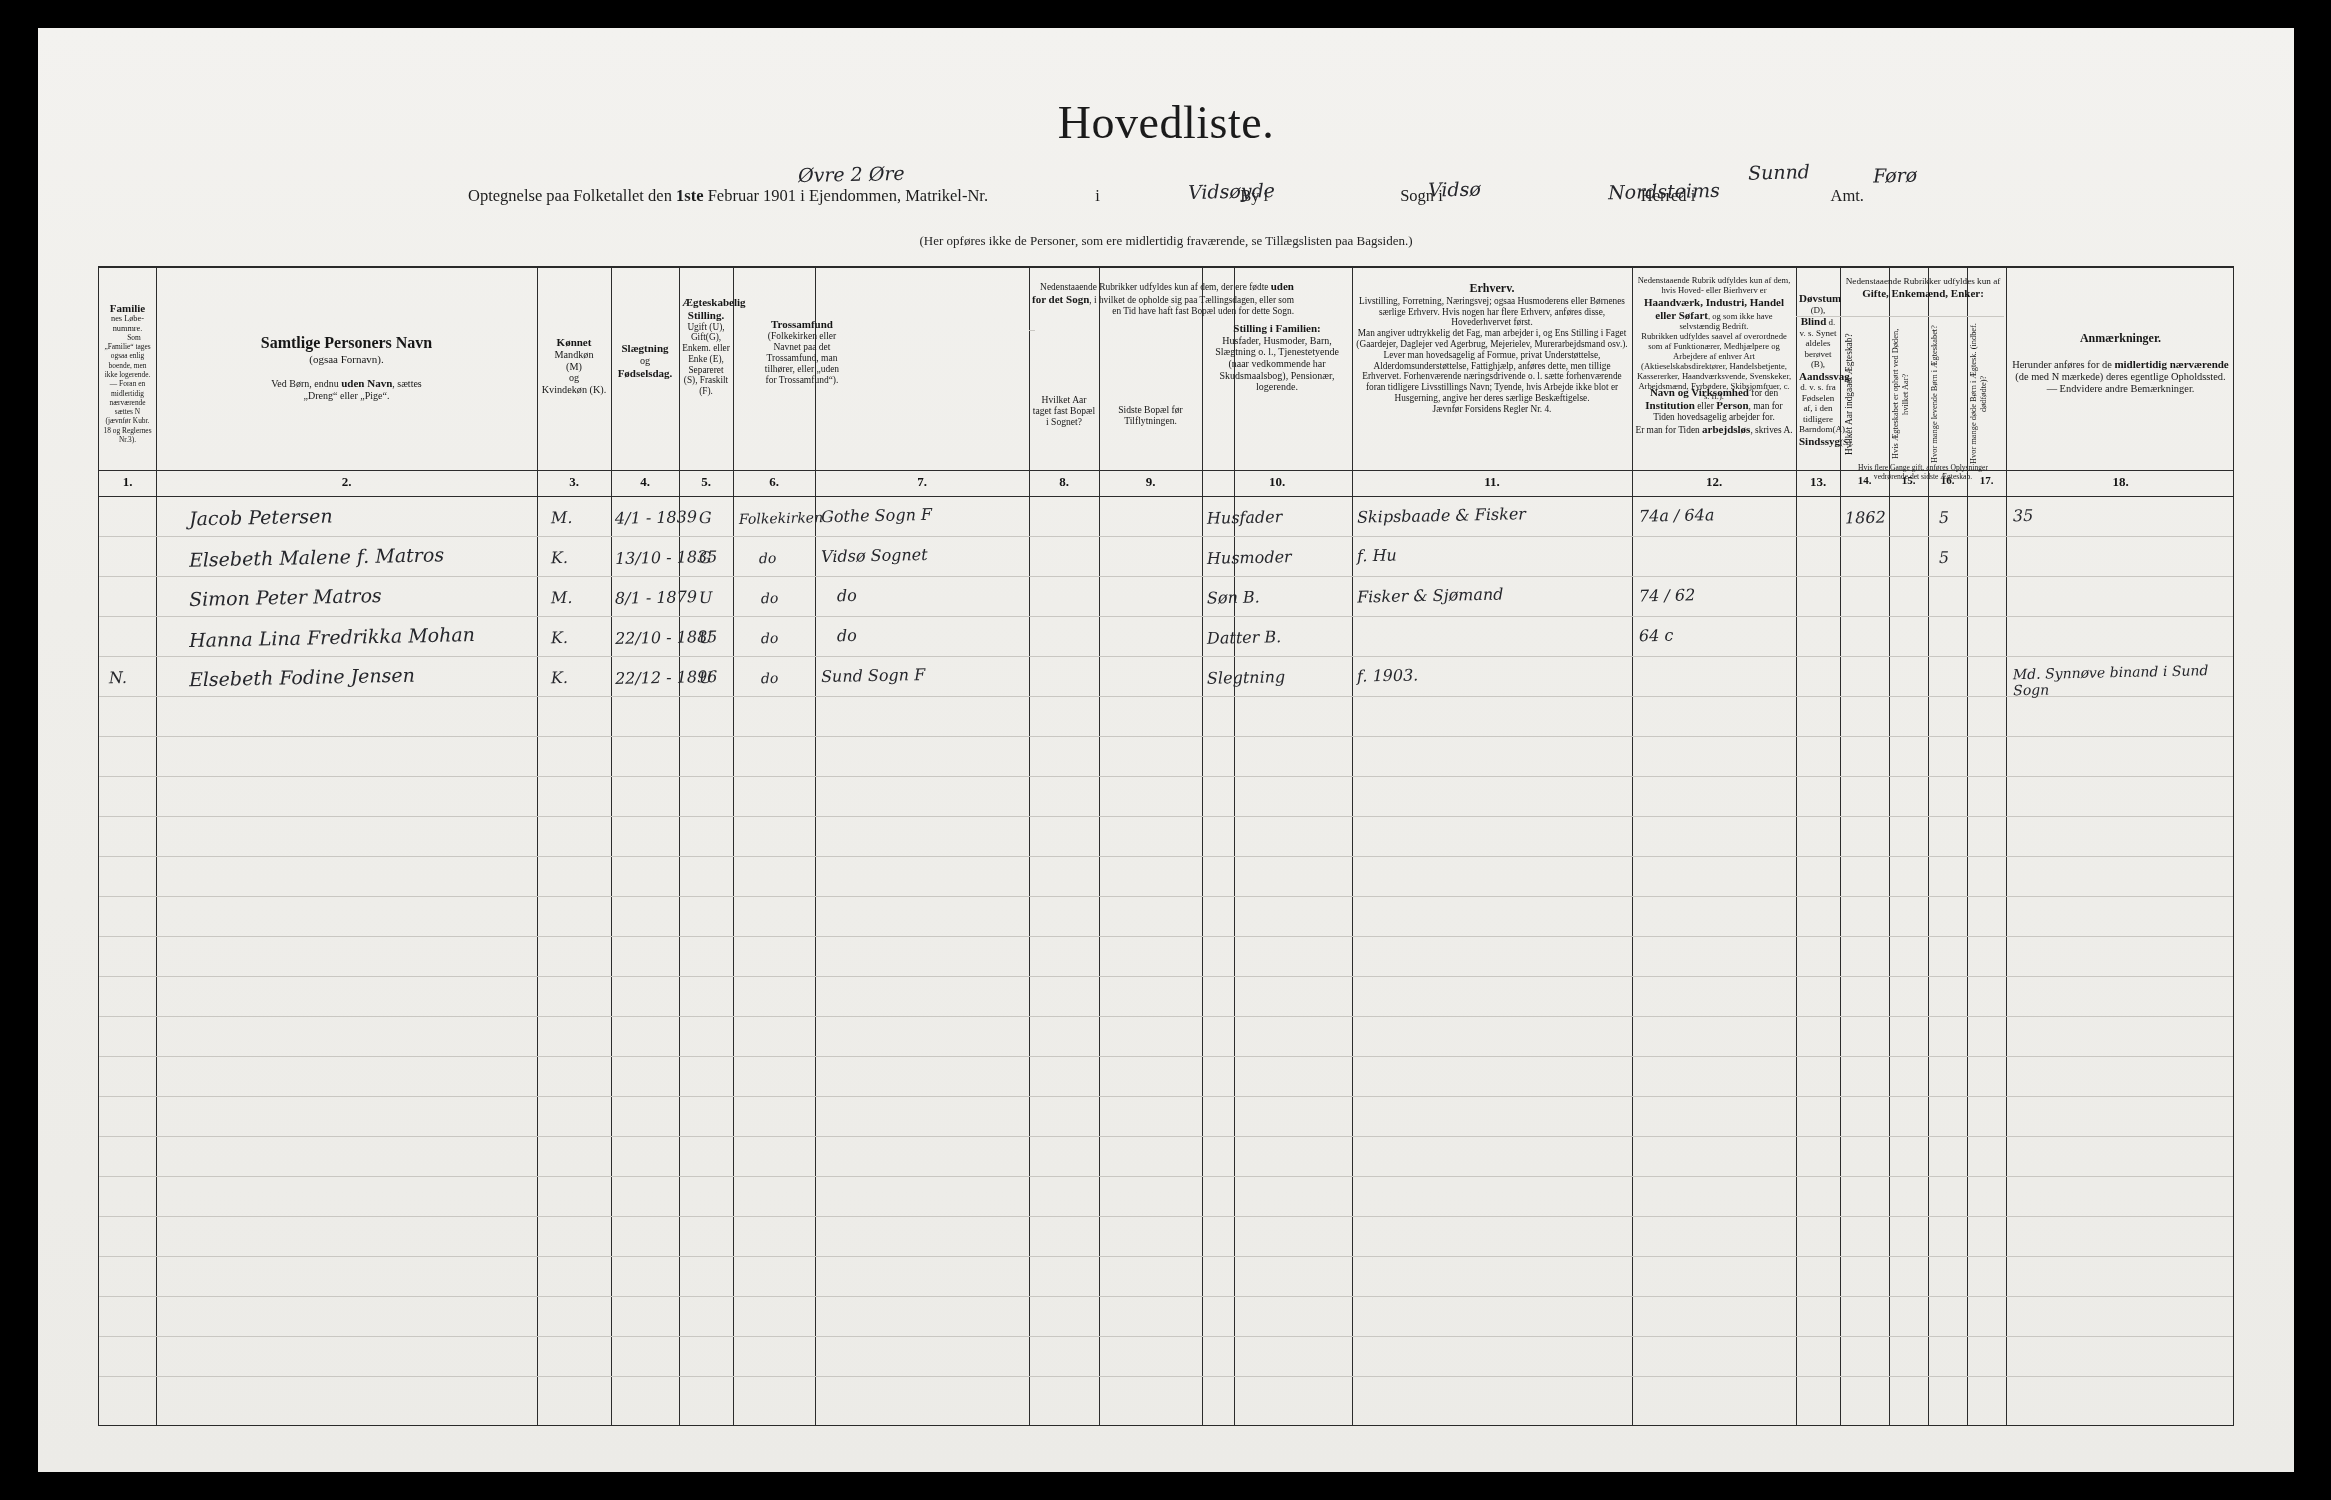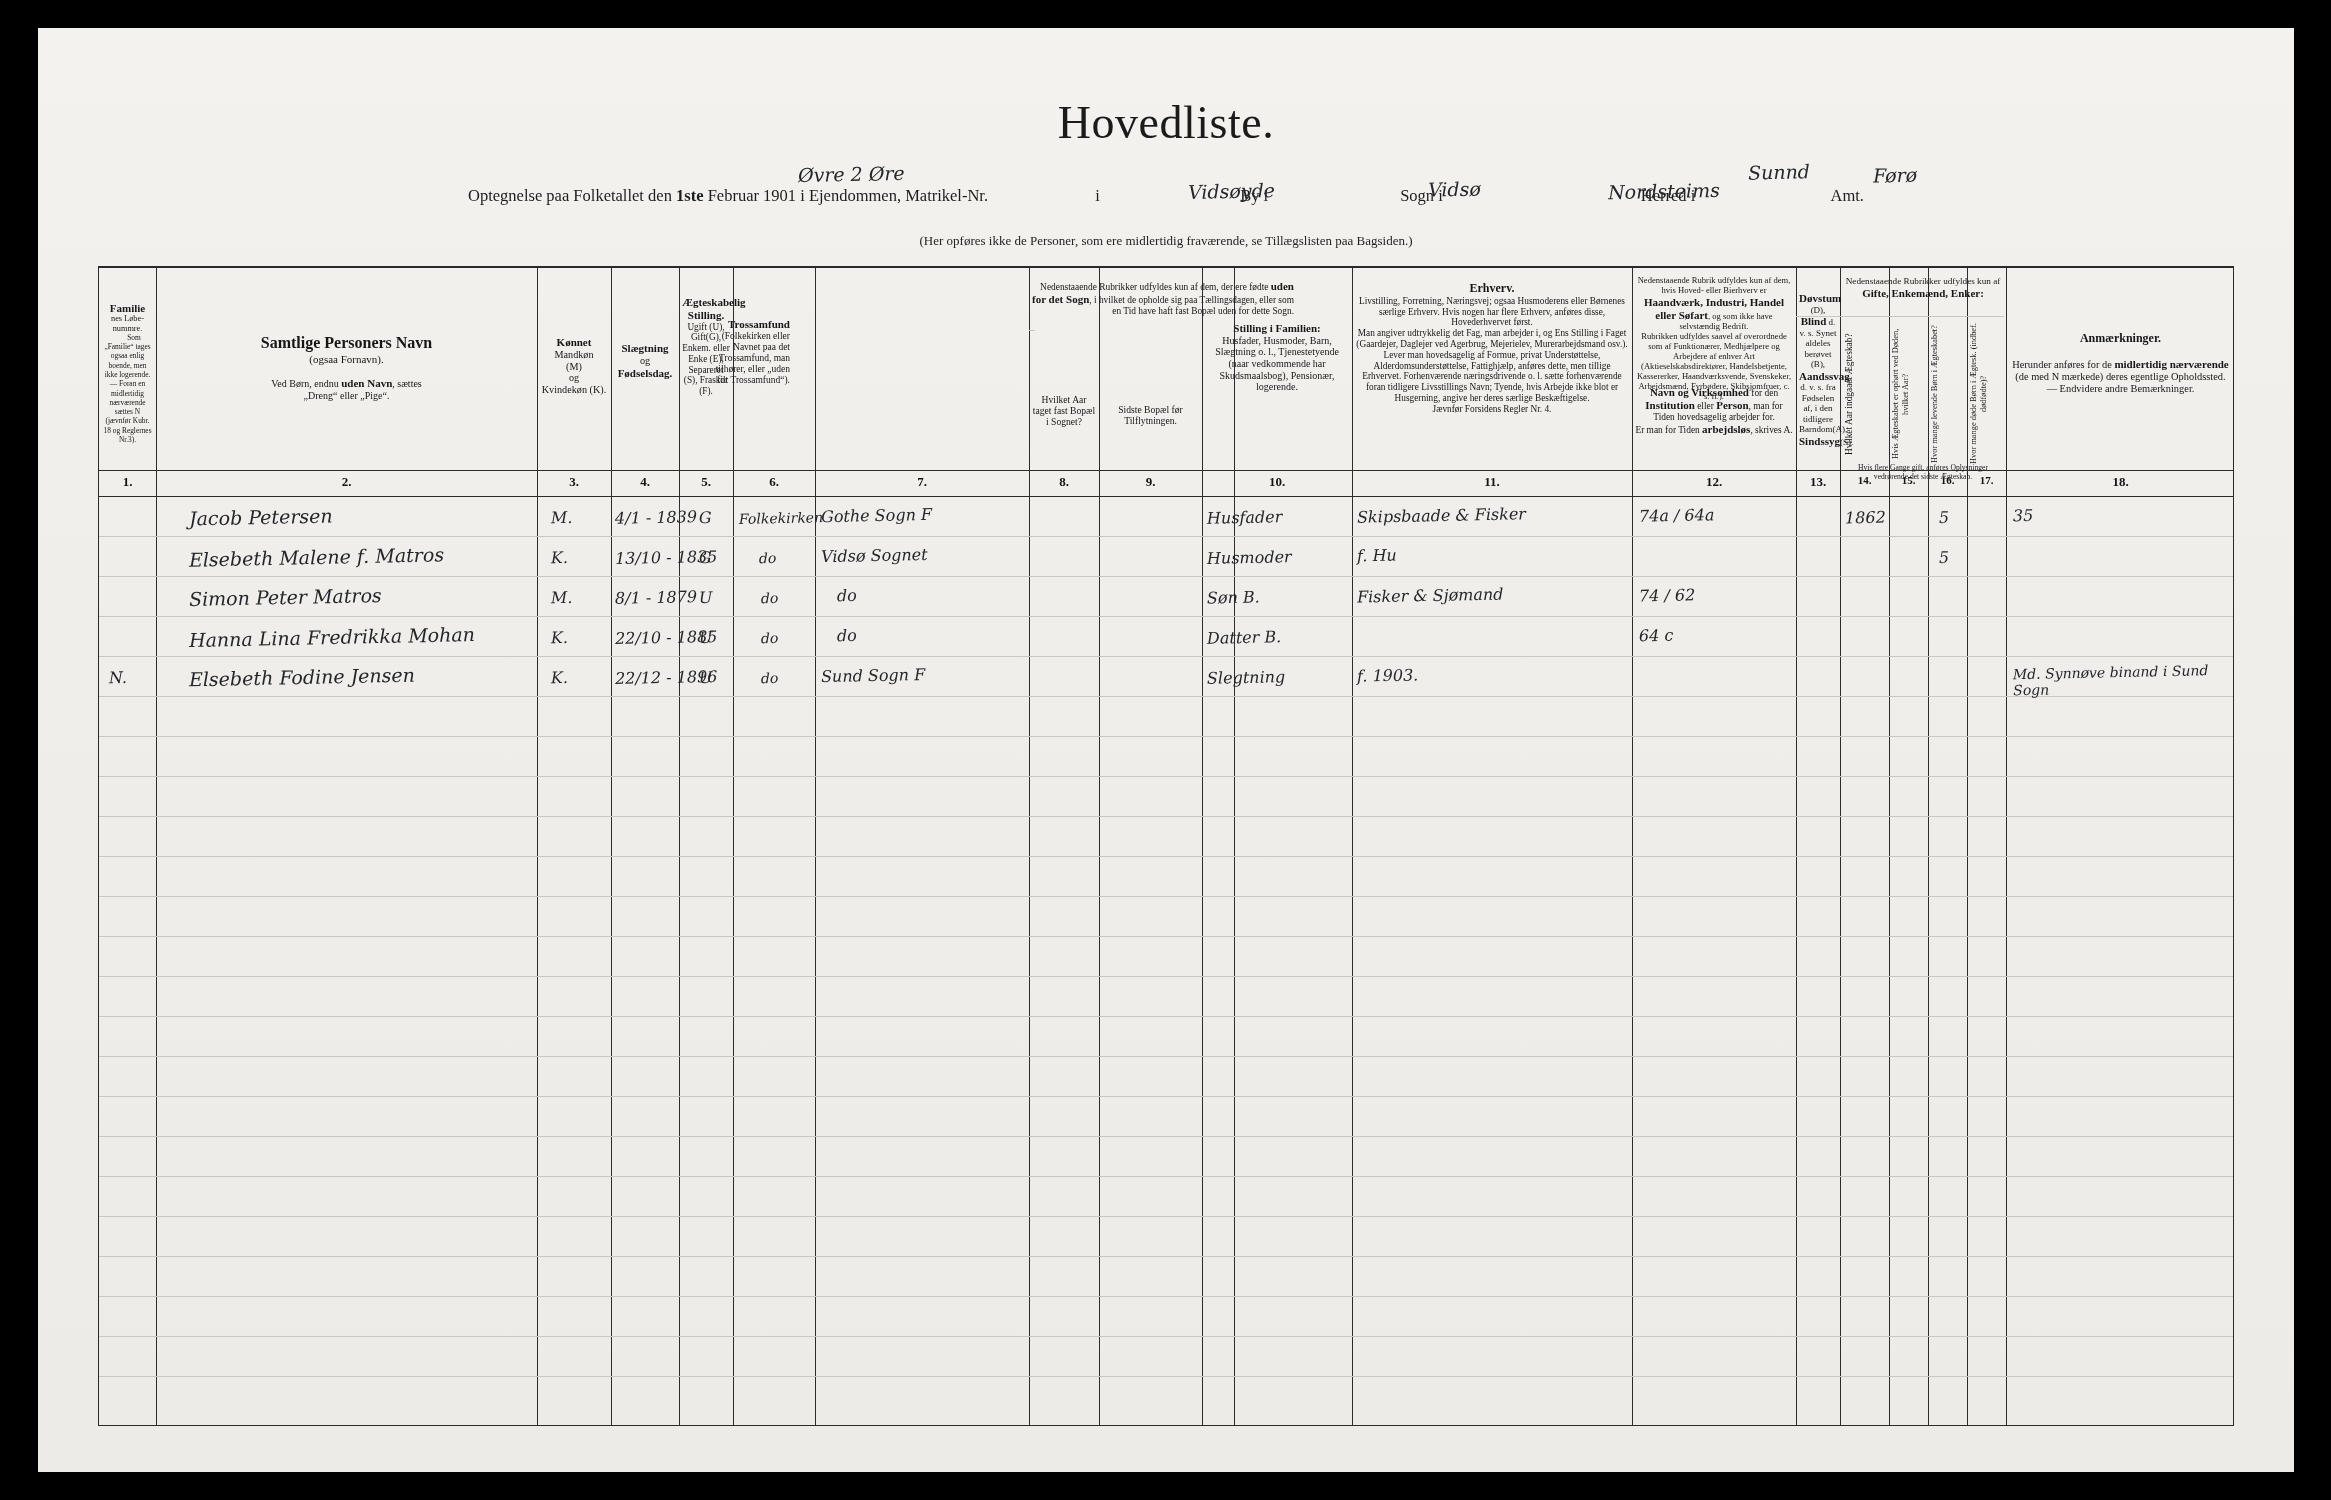--- a/index.html
+++ b/index.html
@@ -106,21 +106,21 @@
     </div>
 
     <div class="colhead" style="left:512px;top:6px;width:68px;height:196px;padding-top:68px;">
       <b>Slægtning</b><br>og<br><b>Fødselsdag.</b>
     </div>
 
     <div class="colhead" style="left:580px;top:6px;width:54px;height:196px;padding-top:22px;font-size:9.3px;">
       <b>Ægteskabelig Stilling.</b><br>Ugift (U), Gift(G), Enkem. eller Enke (E), Separeret (S), Fraskilt (F).
     </div>
 
-    <div class="colhead" style="left:612px;top:6px;width:82px;height:196px;padding-top:44px;font-size:9.5px;text-align:right;">
+    <div class="colhead" style="left:662px;top:6px;width:82px;height:196px;padding-top:44px;font-size:9.5px;">
       <b>Trossamfund</b><br>(Folkekirken eller Navnet paa det Trossamfund, man tilhører, eller „uden for Trossamfund“).
     </div>
 
 
     <div class="colhead" style="left:930px;top:6px;width:268px;height:58px;padding-top:6px;font-size:9.4px;text-align:right;">
       Nedenstaaende Rubrikker udfyldes kun af dem, der ere fødte <b>uden for det Sogn</b>, i hvilket de opholde sig paa Tællingsdagen, eller som en Tid have haft fast Bopæl uden for dette Sogn.
     </div>
     <div class="colhead" style="left:930px;top:66px;width:70px;height:136px;padding-top:60px;font-size:9.6px;">
       Hvilket Aar taget fast Bopæl i Sognet?
     </div>

